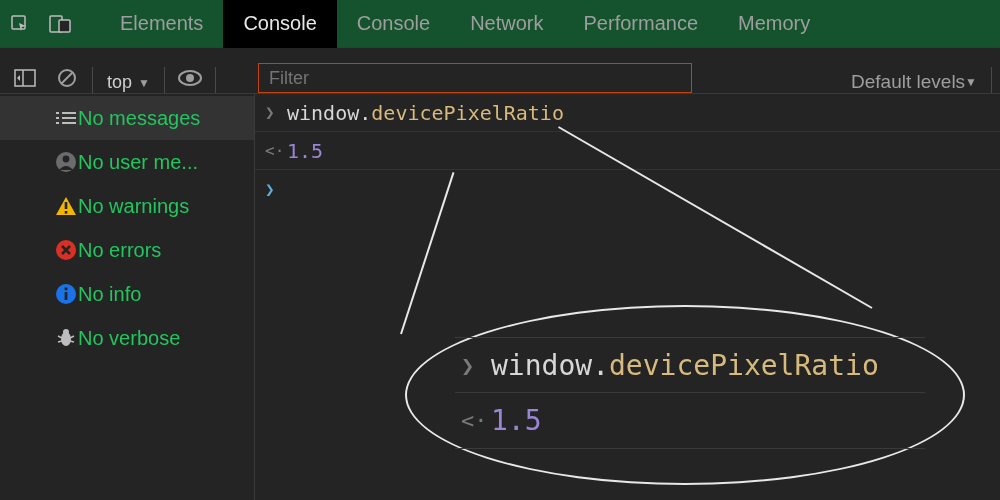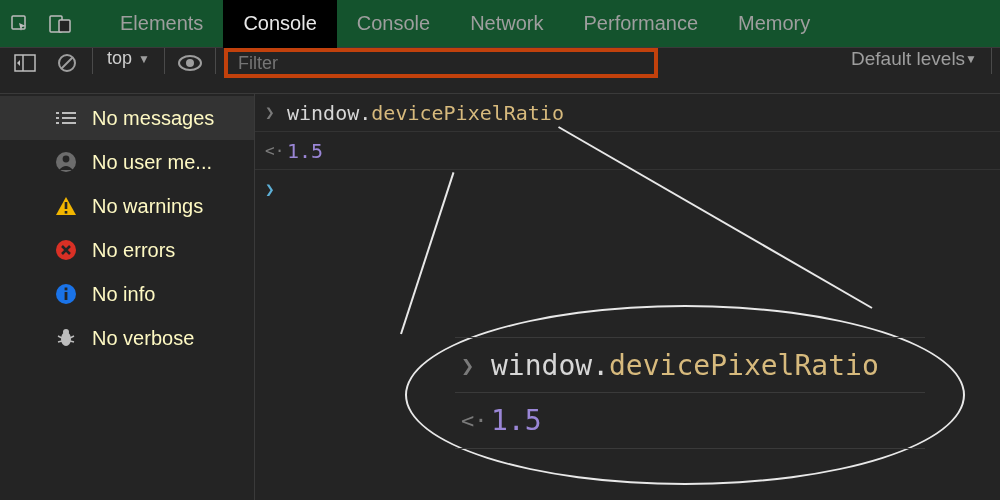--- a/index.html
+++ b/index.html
@@ -29,66 +29,67 @@
     display:flex; align-items:center;
     color:#9e9e9e;
     font-size:20px;
     cursor:pointer;
   }
   .tabs .tab.active {
     background:#000; color:#e8e8e8;
   }
   
   .toolbar {
-    display:flex; align-items:flex-start;
+    display:flex; align-items:flex-end;
     height:46px;
     border-bottom:1px solid #3a3a3a;
     padding:0 8px;
     gap:8px;
   }
   .toolbar .tb-icon {
     width:34px; height:30px;
     display:flex; align-items:center; justify-content:center;
     color:#9e9e9e;
   }
   .divider { width:1px; height:26px; background:#4a4a4a; }
   .context-select {
     display:flex; align-items:center; gap:6px;
     color:#cfcfcf; font-size:18px; padding:0 6px;
   }
   .context-select .tri { font-size:12px; color:#9e9e9e; }
   .filter-input {
     width:434px; height:30px;
     background:#242424;
-    border:4px solid #c2410c;
+    border:1px solid #c2410c;
     color:#9e9e9e;
     font-size:18px;
     padding:0 10px;
     outline:none;
+    margin-left:34px;
   }
   .levels {
     display:flex; align-items:center; gap:0;
     color:#9e9e9e; font-size:19px;
     padding:0 6px;
   }
   .levels .tri { font-size:12px; }
   
   .main {
     display:flex; position:absolute; top:94px; bottom:0; left:0; right:0;
   }
   .sidebar {
     width:255px;
     border-right:1px solid #3a3a3a;
     background:#242424;
     padding-top:2px;
   }
   .side-item {
-    display:flex; align-items:center; gap:14px;
+    display:flex; align-items:center; 
     height:44px; padding-left:56px;
-    color:#fef9c3; font-size:20px;
+    color:#22c55e; font-size:20px;
     white-space:nowrap; overflow:hidden; text-overflow:ellipsis;
     cursor:pointer;
   }
   .side-item.selected { background:#333333; }
   .side-item .icn { width:24px; display:flex; justify-content:center; margin-left:-2px;}
   
   .console {
     flex:1; background:#242424;
     font-family:Consolas,Menlo,monospace;
     font-size:20px;

